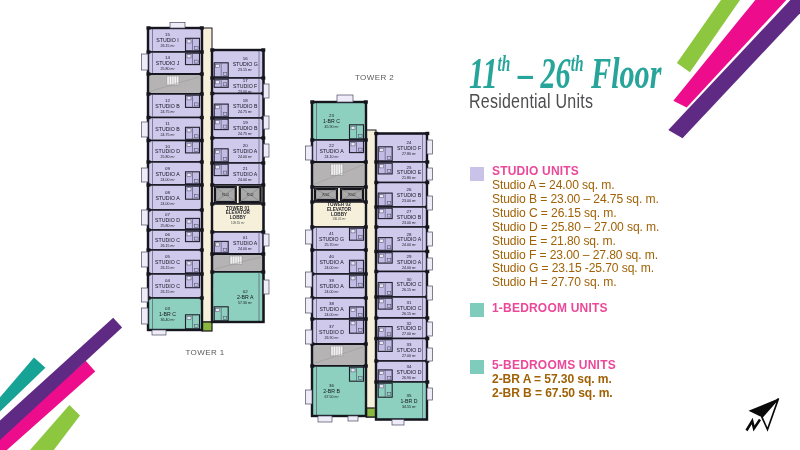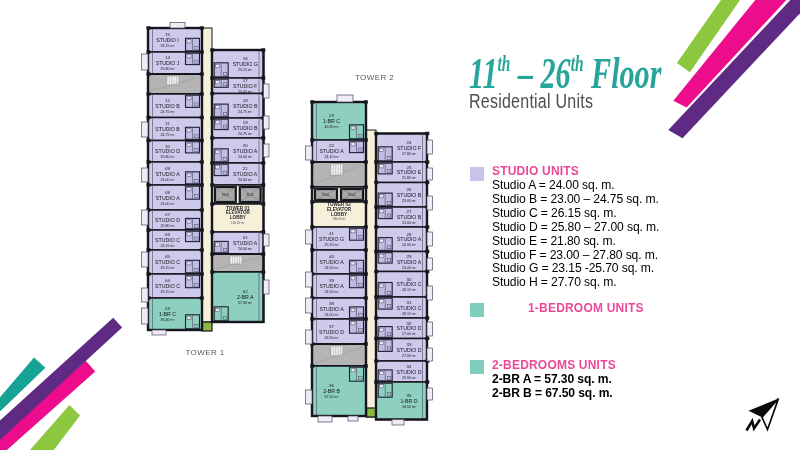--- a/index.html
+++ b/index.html
@@ -2,21 +2,21 @@
 <html><head><meta charset="utf-8">
 <style>
 html,body{margin:0;padding:0;}
 .page{position:relative;width:800px;height:450px;background:#fff;overflow:hidden;font-family:"Liberation Sans",sans-serif;}
 .page svg{position:absolute;left:0;top:0;}
 .title{position:absolute;left:469px;top:47px;font-family:"Liberation Serif",serif;font-style:italic;font-weight:bold;font-size:45px;color:#27a59a;letter-spacing:0px;white-space:nowrap;transform:scaleX(0.67);transform-origin:0 0;}
 .title sup{font-size:23px;vertical-align:17px;}
 .subtitle{position:absolute;left:469px;top:90px;font-size:20px;color:#4d4d4f;letter-spacing:0.3px;transform:scaleX(0.8);transform-origin:0 0;}
 .leg-sq{position:absolute;width:14px;height:14px;}
 .leg-h{position:absolute;font-size:12px;font-weight:bold;color:#ec4899;letter-spacing:0.2px;white-space:nowrap;}
-.leg-t{position:absolute;font-size:12.1px;color:#000000;line-height:13.9px;letter-spacing:-0.1px;white-space:nowrap;}
+.leg-t{position:absolute;font-size:12.1px;color:#a16207;line-height:13.9px;letter-spacing:-0.1px;white-space:nowrap;}
 </style></head>
 <body>
 <div class="page">
 <svg width="800" height="450" viewBox="0 0 800 450" xmlns="http://www.w3.org/2000/svg" font-family="Liberation Sans, sans-serif">
 <polygon points="721,0 740,0 689.9,72.3 676.9,63" fill="#8dc63f"></polygon>
 <polygon points="755.3,0 786.3,0 686.7,107.5 673.3,100.8" fill="#ec0c8c"></polygon>
 <polygon points="790.4,0 800,0 800,13.2 682.5,138.3 668.3,130" fill="#5f2a84"></polygon>
 <polygon points="34,357.5 45.4,367.7 0,411.5 0,397.2" fill="#16a294"></polygon>
 <polygon points="85.7,360.7 95.2,371.4 6.9,450 0,450 0,437" fill="#ec0c8c"></polygon>
 <polygon points="113.2,317.8 122.1,327.5 0,440 0,420.5" fill="#5f2a84"></polygon>
@@ -619,16 +619,16 @@
 <polygon points="778.5,398.5 748.5,410.8 762,417.3" fill="#0a0a0a"></polygon>
 <polygon points="778.5,398.5 762,417.3 767.5,429.5" fill="#fff" stroke="#0a0a0a" stroke-width="1.7"></polygon>
 <path d="M746.5,430.5 L752.2,421 L754,428.5 L760,419.5" fill="none" stroke="#0a0a0a" stroke-width="2.5"></path>
 </svg>
 <div class="title">11<sup>th</sup> – 26<sup>th</sup> Floor</div>
 <div class="subtitle">Residential Units</div>
 <div class="leg-sq" style="left:470px;top:167px;background:#c9c3ea;"></div>
 <div class="leg-h" style="left:492px;top:164px;">STUDIO UNITS</div>
 <div class="leg-t" style="left:492px;top:179px;">Studio A = 24.00 sq. m.<br>Studio B = 23.00 – 24.75 sq. m.<br>Studio C = 26.15 sq. m.<br>Studio D = 25.80 – 27.00 sq. m.<br>Studio E = 21.80 sq. m.<br>Studio F = 23.00 – 27.80 sq. m.<br>Studio G = 23.15 -25.70 sq. m.<br>Studio H = 27.70 sq. m.</div>
 <div class="leg-sq" style="left:470px;top:303px;background:#7fcbbc;"></div>
-<div class="leg-h" style="left:492px;top:301px;margin-left:36px;">1-BEDROOM UNITS</div>
+<div class="leg-h" style="left:492px;top:301px;">1-BEDROOM UNITS</div>
 <div class="leg-sq" style="left:470px;top:360px;background:#7fcbbc;"></div>
-<div class="leg-h" style="left:492px;top:358px;">2-BEDROOMS UNITS</div>
+<div class="leg-h" style="left:492px;top:358px;">5-BEDROOMS UNITS</div>
 <div class="leg-t" style="left:492px;top:373px;font-weight:bold;">2-BR A = 57.30 sq. m.<br>2-BR B = 67.50 sq. m.</div>
 </div>
 </body></html>

